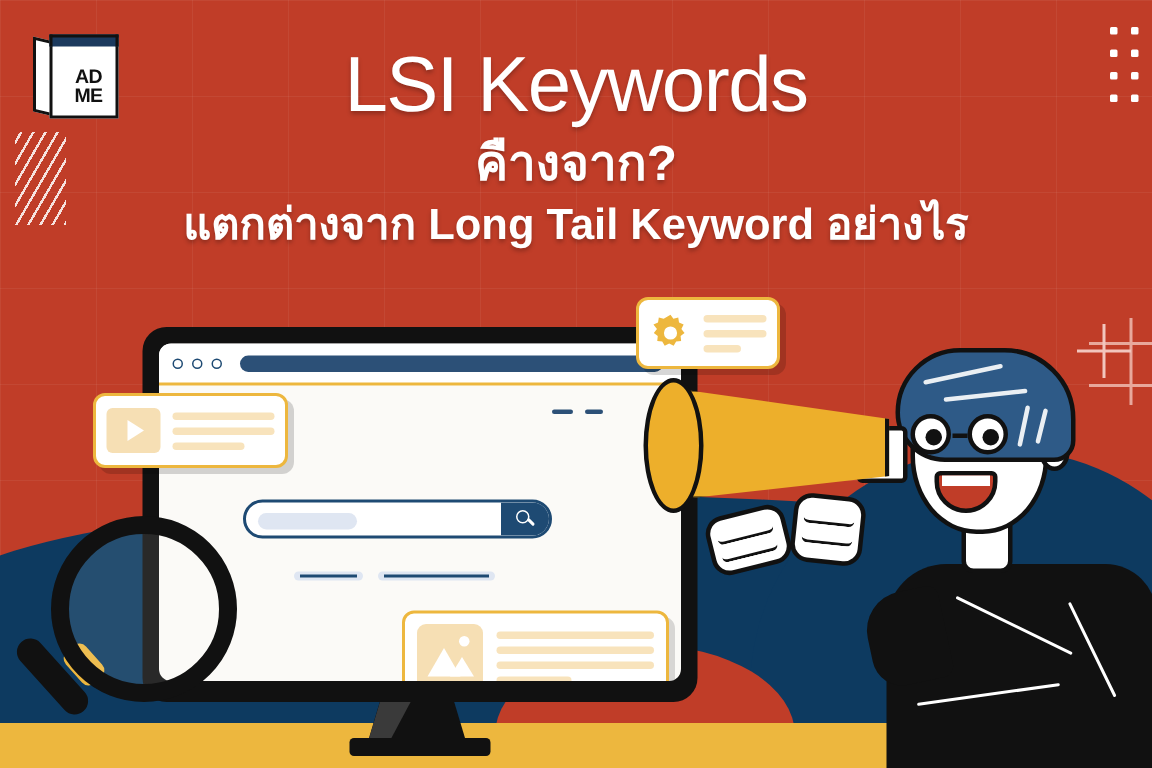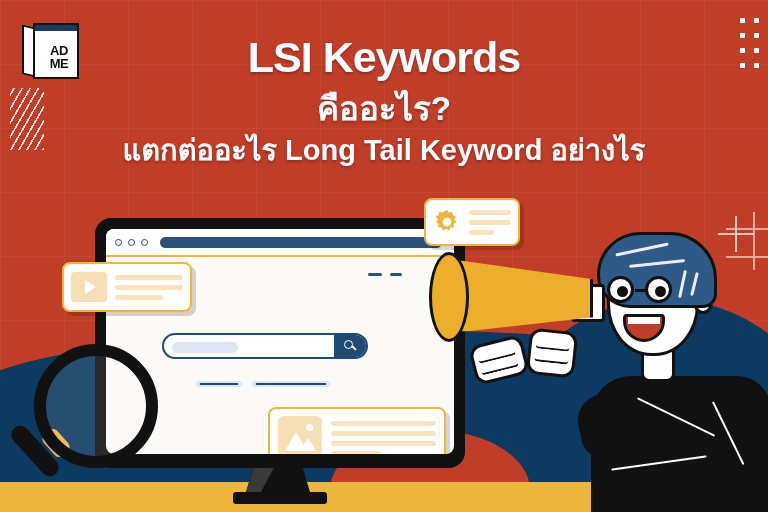--- a/index.html
+++ b/index.html
@@ -106,21 +106,21 @@
     padding-left:6px;
   }
 
   
   .headline{
     position:absolute; left:0; top:26px; width:768px;
     text-align:center; color:#ffffff;
     text-shadow:0 2px 3px rgba(0,0,0,.25);
   }
   .h-main{
-    font-size:43px; font-weight:bold; line-height:62px; letter-spacing:-1px;
+    font-size:52px; font-weight:normal; line-height:62px; letter-spacing:-1px;
   }
   .h-sub{
     font-size:33px; font-weight:bold; line-height:42px;
   }
   .h-sub2{
     font-size:29px; font-weight:bold; line-height:40px;
   }
 
   
   .monitor{
@@ -355,22 +355,22 @@
     <div class="cover"></div>
     <div class="topbar"></div>
     <div class="txt">
       <span>AD</span>
       <span>ME</span>
     </div>
   </div>
 
   <div class="headline">
     <div class="h-main">LSI Keywords</div>
-    <div class="h-sub">คืออะไร?</div>
-    <div class="h-sub2">แตกต่ออะไร Long Tail Keyword อย่างไร</div>
+    <div class="h-sub">คืางจาก?</div>
+    <div class="h-sub2">แตกต่างจาก Long Tail Keyword อย่างไร</div>
   </div>
 
   <div class="mon-neck">
       <div class="shade"></div>
     </div>
   <div class="mon-base"></div>
 
   <div class="monitor">
     <div class="bezel"></div>
     <div class="screen">

